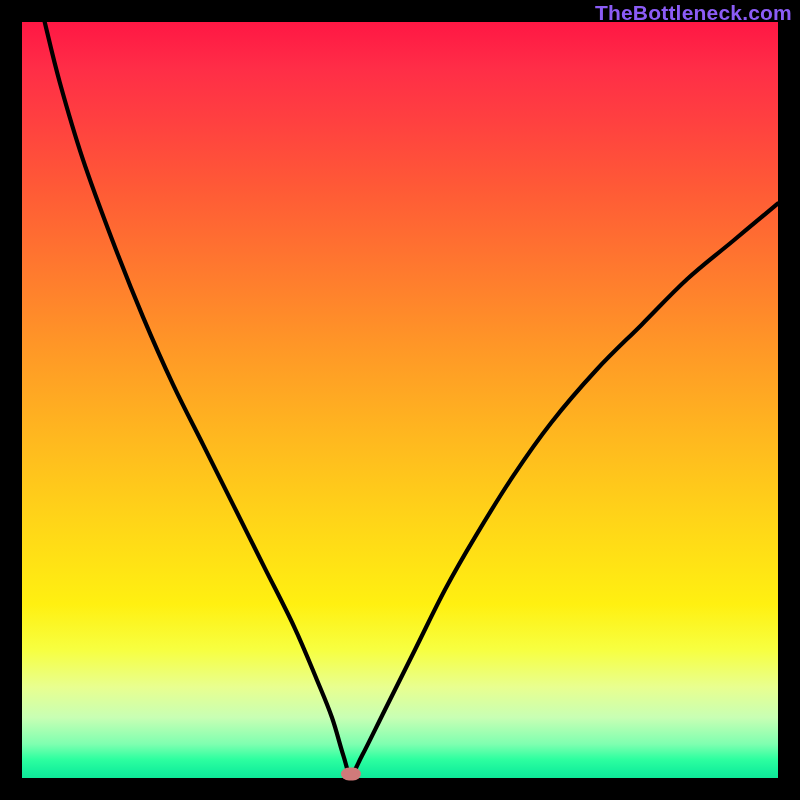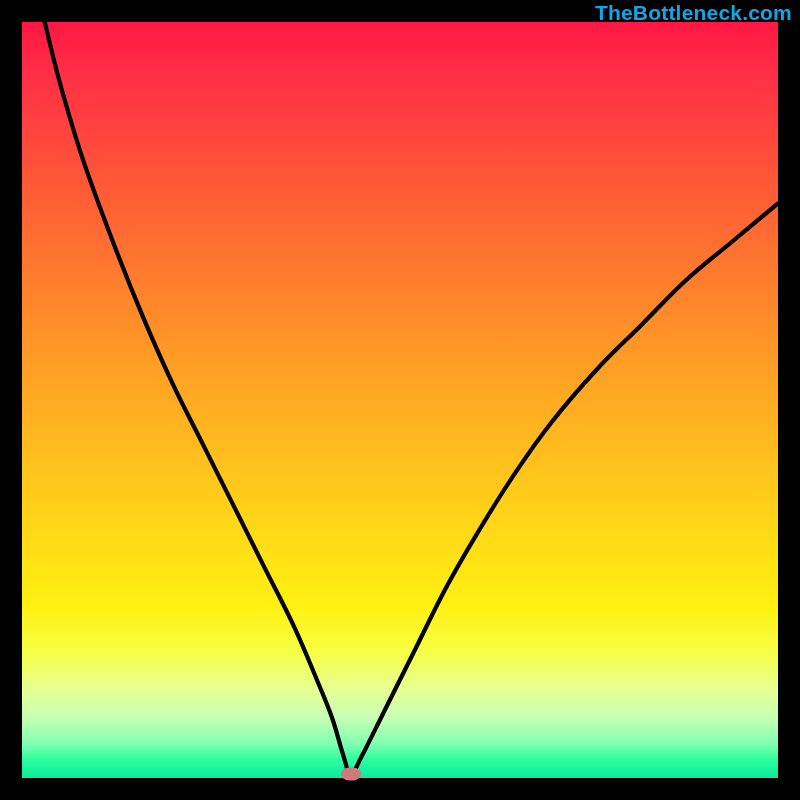--- a/index.html
+++ b/index.html
@@ -43,21 +43,21 @@
       #2effa0 97.5%,
       #14f09c 99.2%,
       #0fe898 100%
     );
   }
   .watermark {
     position: absolute;
     top: 1px;
     right: 8px;
     font: 600 21px Arial, Helvetica, sans-serif;
-    color: #0ea5e9;
+    color: #8b5cf6;
     letter-spacing: 0.2px;
     user-select: none;
   }
   svg.curve {
     position: absolute;
     left: 0;
     top: 0;
     width: 756px;
     height: 756px;
     overflow: visible;

